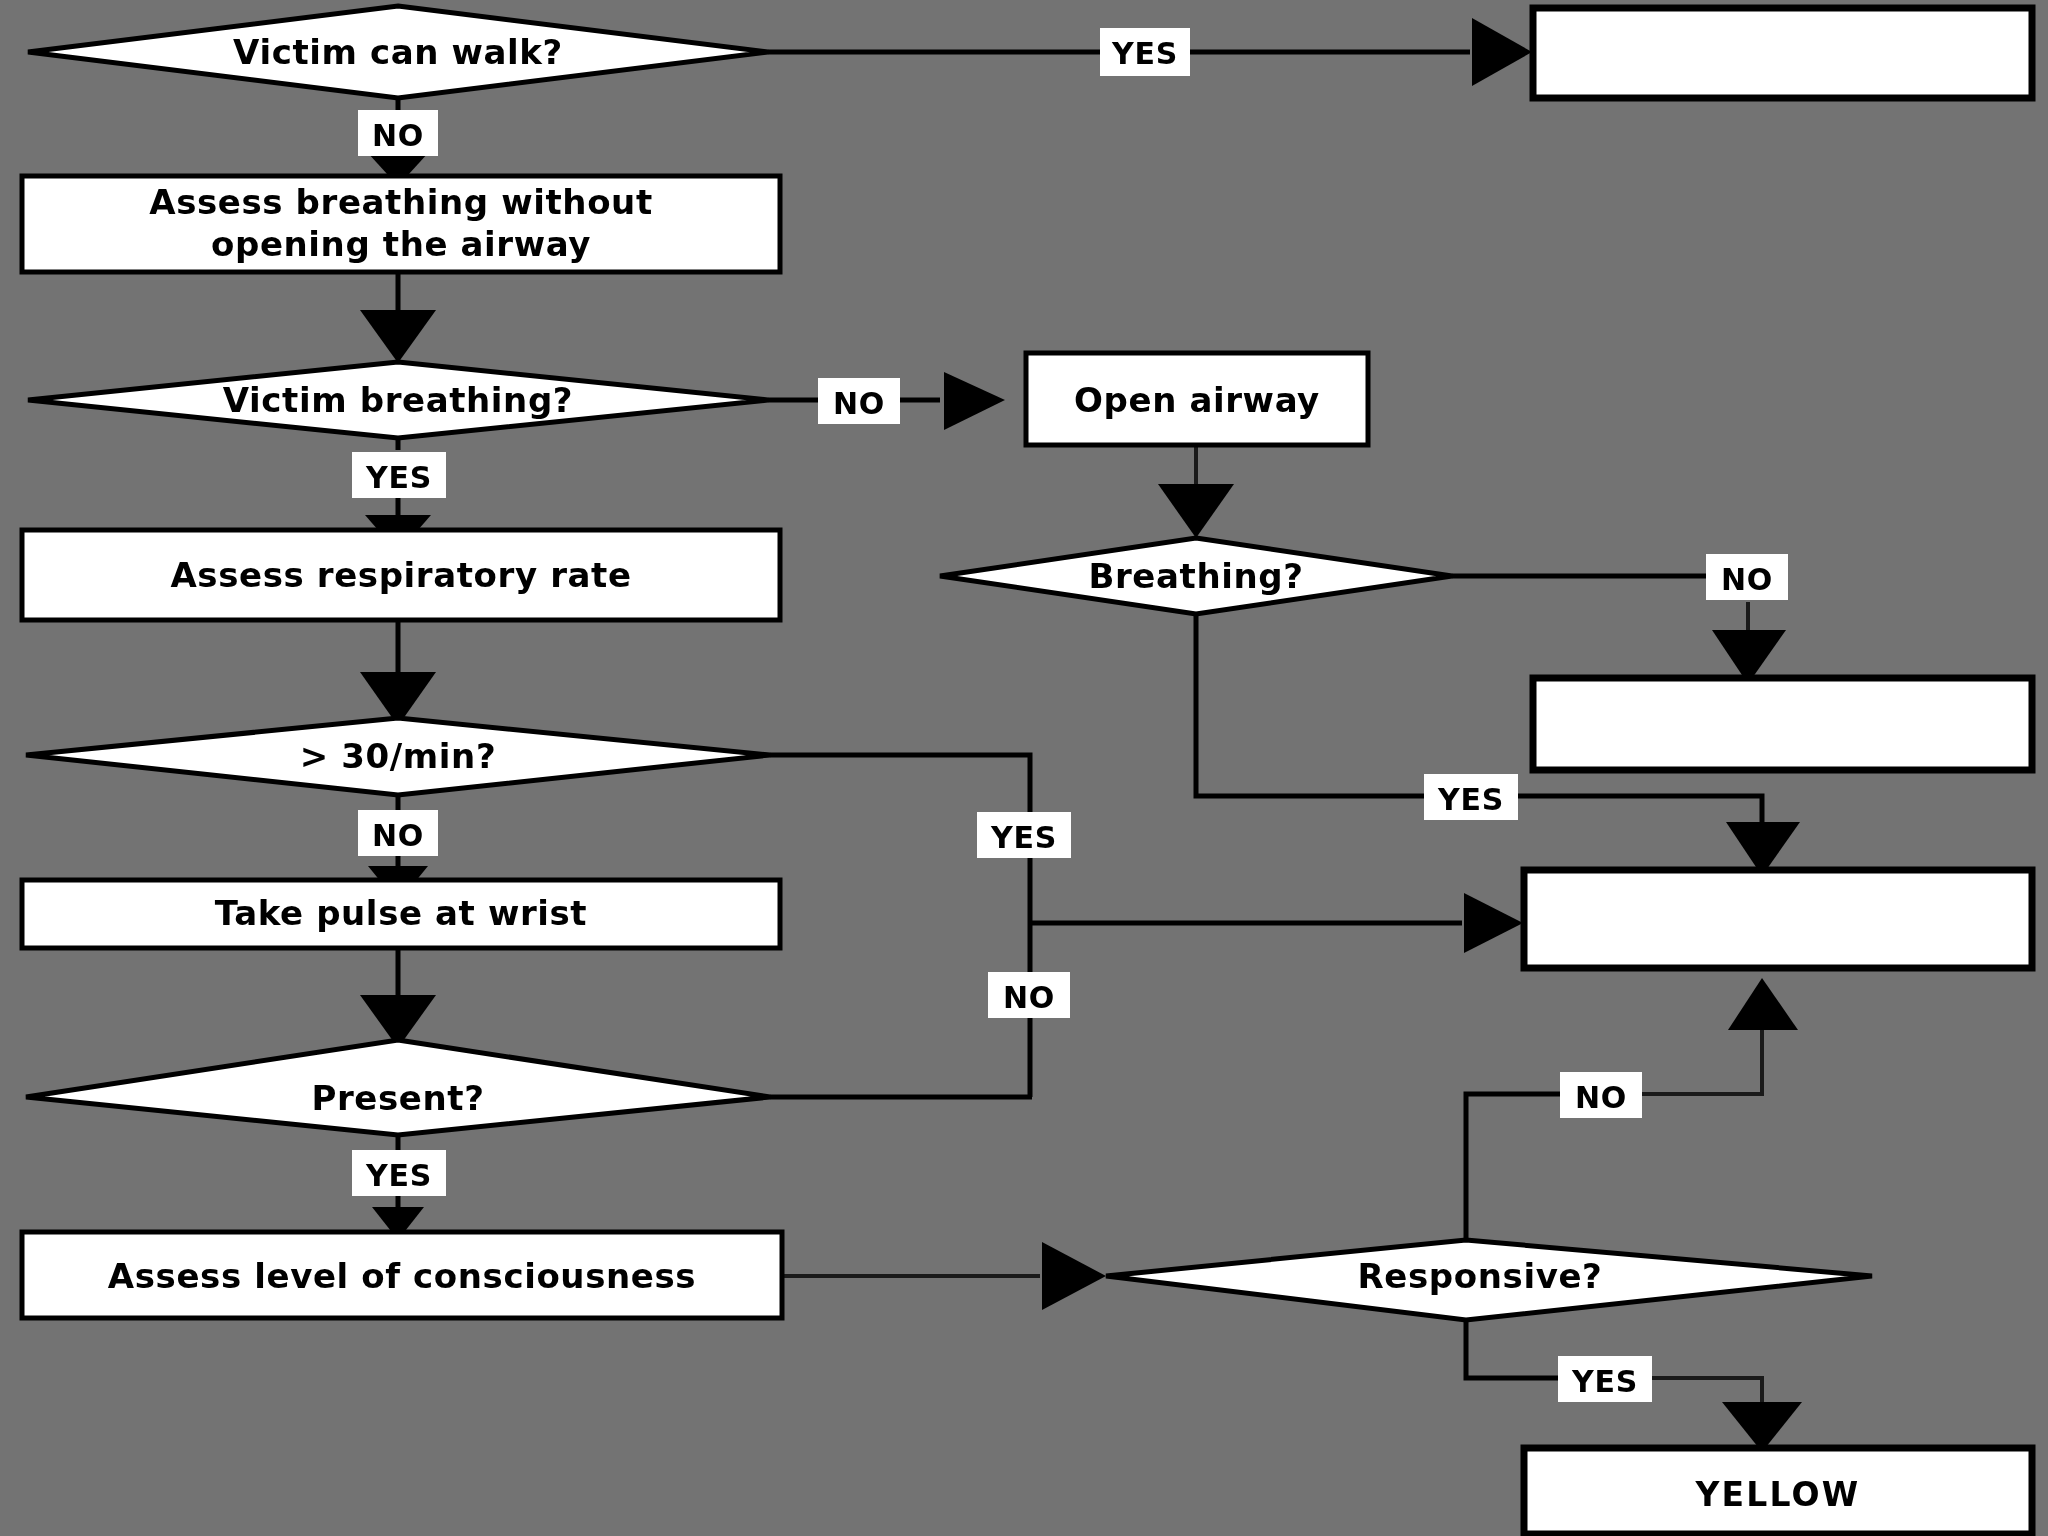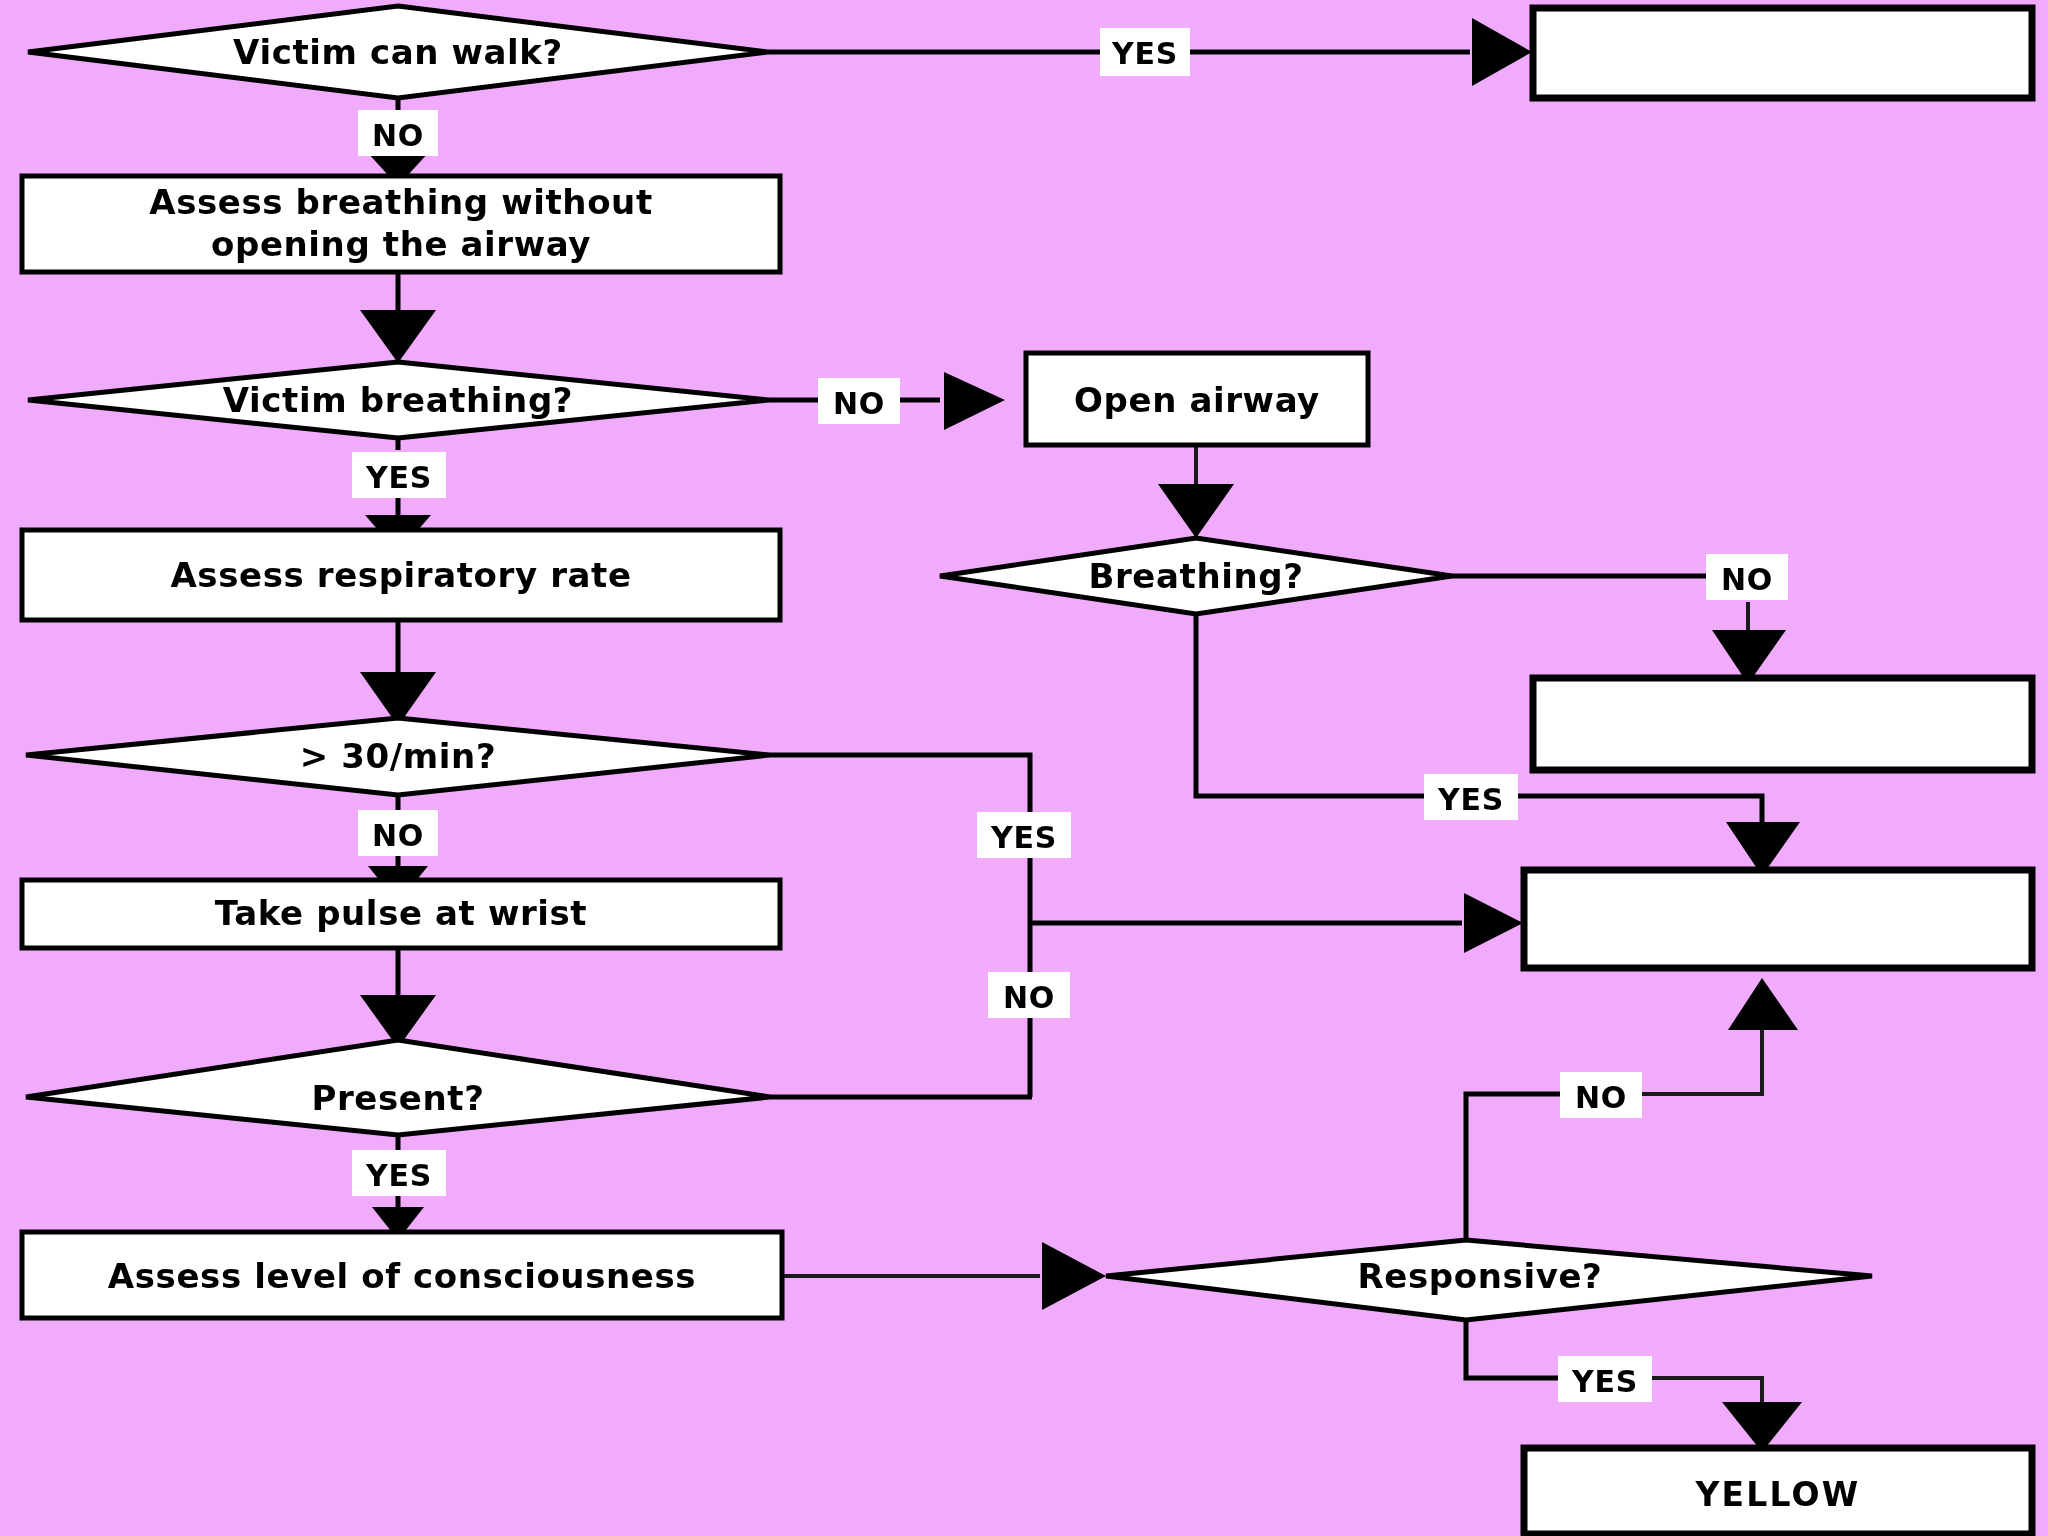--- a/index.html
+++ b/index.html
@@ -10,21 +10,21 @@
   body {
     width: 2048px;
     height: 1536px;
     overflow: hidden;
     font-family: "DejaVu Sans", sans-serif;
   }
   #chart-root {
     position: relative;
     width: 2048px;
     height: 1536px;
-    background: #f0abfc;
+    background: #737373;
   }
   svg#flow {
     display: block;
     width: 2048px;
     height: 1536px;
   }
   .node-shape {
     fill: #ffffff;
     stroke: #000000;
     stroke-width: 5;

